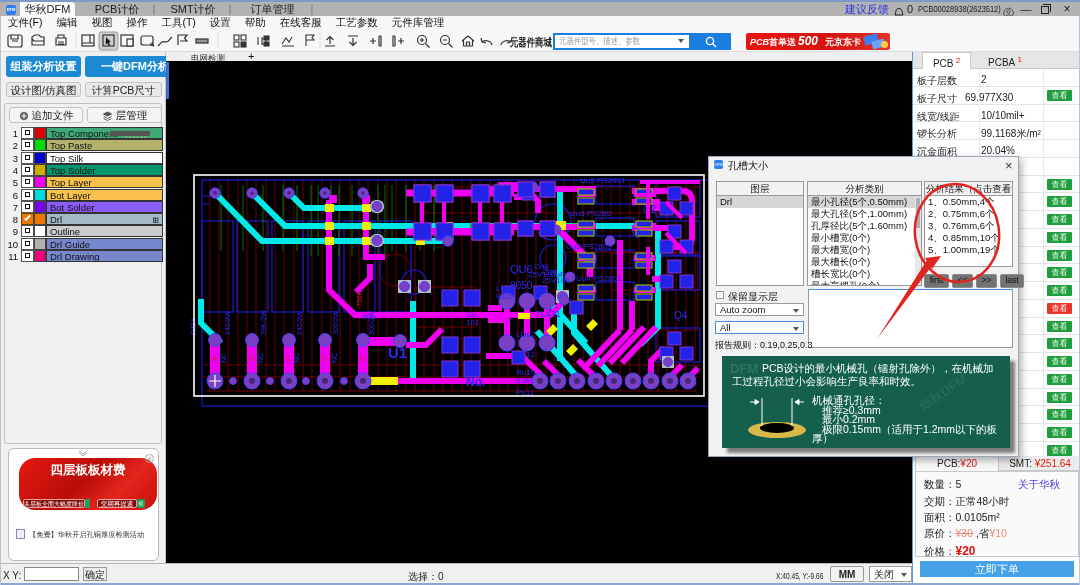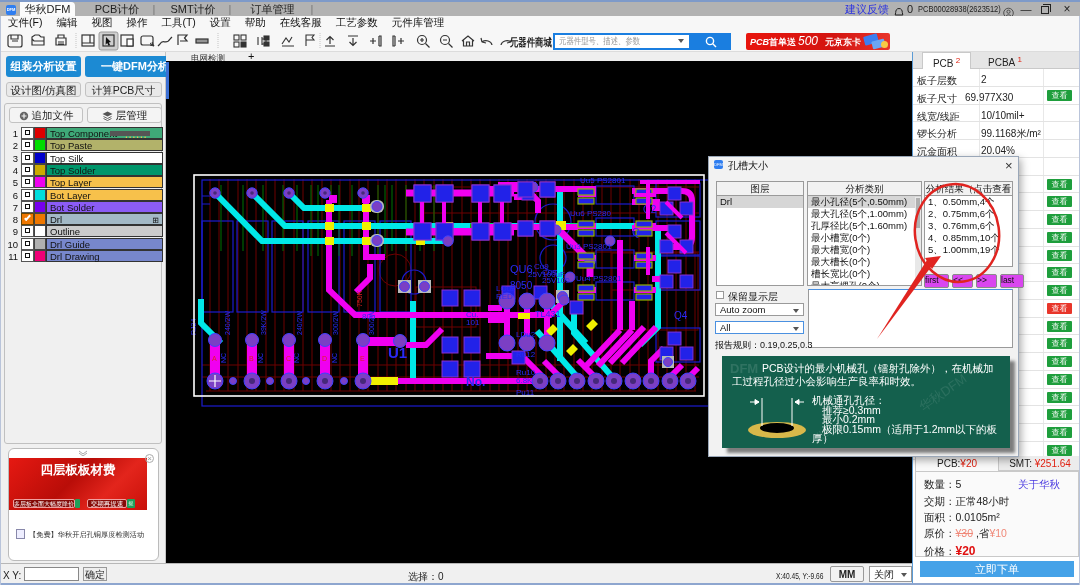--- a/index.html
+++ b/index.html
@@ -28,21 +28,21 @@
 #rightpanel{left:912px;top:52px;width:168px;height:533px;background:#fff;border-left:1px solid #5b9bd5;font-size:10px;color:#222}
 .rrow{position:absolute;left:0;width:168px;border-bottom:1px solid #e3e3e3}
 .see{position:absolute;left:134px;width:25px;height:11px;background:#1e9e3c;color:#fff;font-size:8px;text-align:center;line-height:11px;border-radius:1px}
 
 #statusbar{left:0;top:563px;width:912px;height:22px;background:#f0f0f0;border-top:1px solid #b7b7b7;font-size:10px;color:#222}
 
 #dialog{left:708px;top:156px;width:311px;height:301px;background:#f2f2f2;border:1px solid #9aa7b8;box-shadow:2px 3px 8px rgba(0,0,0,.35);font-size:10px;color:#111}
 .dhead{position:absolute;background:#f2f2f2;border:1px solid #9a9a9a;text-align:center;font-size:9.5px;height:15px;line-height:14px;top:24px}
 .dlist{position:absolute;background:#fff;border:1px solid #9a9a9a;border-top:none;top:39px;font-size:9.5px}
 .ditem{height:12px;line-height:12px;padding-left:3px;white-space:nowrap}
-.navbtn{position:absolute;top:117px;height:14px;background:#d946ef;border:1px solid #8a8a8a;border-radius:2px;font-size:8.5px;line-height:11px}
+.navbtn{position:absolute;top:117px;height:14px;background:#737373;border:1px solid #8a8a8a;border-radius:2px;font-size:8.5px;text-align:center;line-height:11px}
 .combo{position:absolute;left:6px;width:89px;height:13px;background:#fff;border:1px solid #9a9a9a;font-size:9.5px;line-height:12px;padding-left:4px}
 .combo:after{content:"";position:absolute;right:4px;top:5px;border-left:3.5px solid transparent;border-right:3.5px solid transparent;border-top:4px solid #555}
 #greenpanel{position:absolute;left:13px;top:199px;width:288px;height:92px;background:#14604d;color:#fff;box-shadow:5px 5px 3px rgba(30,30,30,.55);font-size:10.5px}
 </style></head>
 <body>
 <div class="abs" style="left:0;top:583px;width:1080px;height:2px;background:#8ea6cf;z-index:99"></div>
 <div class="abs" style="left:0;top:16px;width:1px;height:569px;background:#b9c4da;z-index:99"></div>
 <div class="abs" style="left:1079px;top:16px;width:1px;height:569px;background:#b9c4da;z-index:99"></div>
 
 <div class="abs" id="titlebar">
@@ -144,21 +144,21 @@
   <div class="abs" style="left:510px;top:5px;font-size:11px;font-weight:bold;color:#222;white-space:nowrap;transform:scaleX(.76);transform-origin:0 50%">元器件商城</div>
   <div class="abs" style="left:553px;top:3px;width:138px;height:17px;background:#fff;border:2px solid #1a7ee0;font-size:9px;color:#999;line-height:13px;padding-left:4px;white-space:nowrap"><span style="display:inline-block;transform:scaleX(.82);transform-origin:0 50%">元器件型号、描述、参数</span><span style="position:absolute;right:5px;top:4px;border-left:3.5px solid transparent;border-right:3.5px solid transparent;border-top:4px solid #555"></span></div>
   <div class="abs" style="left:691px;top:3px;width:40px;height:17px;background:#1a7ee0">
       <svg style="position:absolute;left:14px;top:3px" width="12" height="12" viewBox="0 0 12 12">
         <circle cx="5" cy="5" r="3.6" fill="none" stroke="#fff" stroke-width="1.4"></circle>
         <line x1="7.8" y1="7.8" x2="11" y2="11" stroke="#fff" stroke-width="1.4"></line>
       </svg>
     </div>
   <div class="abs" id="adbanner" style="left:746px;top:3px;width:144px;height:17px;background:linear-gradient(90deg,#e8150d,#d31410 60%,#e8342a);border-radius:2px;color:#fff;overflow:hidden">
     <span style="position:absolute;left:4px;top:3px;font-size:9px;font-weight:bold"><i>PCB</i>首单送</span>
-      <span style="position:absolute;left:52px;top:1px;font-size:12px;font-style:italic;font-weight:normal">500</span>
+      <span style="position:absolute;left:52px;top:1px;font-size:12px;font-style:italic;font-weight:bold">500</span>
       <span style="position:absolute;left:79px;top:3px;font-size:9px;font-weight:bold">元京东卡</span>
     <span style="position:absolute;left:118px;top:2px;width:14px;height:9px;background:#3b7ef0;border-radius:1px;transform:rotate(-15deg)"></span>
     <span style="position:absolute;left:126px;top:7px;width:13px;height:8px;background:#6aa5f5;border-radius:1px;transform:rotate(-15deg)"></span>
     <span style="position:absolute;left:135px;top:8px;width:7px;height:7px;background:#f7c944;border-radius:50%"></span>
   </div>
 </div>
 
 <div class="abs" id="leftpanel">
   <div class="bluebtn" style="left:6px;top:4px;width:75px;height:21px;line-height:21px">组装分析设置</div>
   <div class="bluebtn" style="left:85px;top:4px;width:100px;height:21px;line-height:21px">一键DFM分析</div>
@@ -262,21 +262,21 @@
           <span class="lswatch" style="background:#ee0077"></span>
           <span class="lname" style="background:#7787cc">Drl Drawing</span>
         </div>
       </div>
   </div>
 
   <div class="abs" style="left:8px;top:396px;width:151px;height:113px;background:#fff;border:1px solid #bbb;border-radius:6px">
     <svg class="abs" style="left:69px;top:1px" width="10" height="6" viewBox="0 0 10 6">
         <path d="M1,1 L5,4 L9,1 M1,3 L5,6 L9,3" fill="none" stroke="#aaa" stroke-width="1"></path>
       </svg>
-    <div class="abs" id="promo" style="left:0;top:9px;width:138px;height:52px;border-radius:0;background:linear-gradient(135deg,#e61912 0%,#b90d08 45%,#e3251c 70%,#c91009 100%);overflow:hidden;color:#fff">
+    <div class="abs" id="promo" style="left:10px;top:9px;width:138px;height:52px;border-radius:16px;background:linear-gradient(135deg,#e61912 0%,#b90d08 45%,#e3251c 70%,#c91009 100%);overflow:hidden;color:#fff">
       <div style="position:absolute;left:0;top:4px;width:138px;text-align:center;font-size:12.5px;font-weight:bold">四层板板材费</div>
       <div style="position:absolute;left:4px;top:41px;width:62px;height:9px;background:rgba(120,8,6,.85);border:1px solid #f0a0a0;border-radius:2px;font-size:6px;line-height:8px;text-align:center">多层板全面大幅度降价</div>
       <div style="position:absolute;left:66px;top:41px;width:5px;height:9px;background:#1fa05a;border-radius:1px"></div>
       <div style="position:absolute;left:78px;top:41px;width:40px;height:9px;background:rgba(120,8,6,.85);border:1px solid #f0a0a0;border-radius:2px;font-size:6.5px;line-height:8px;text-align:center">交期再提速</div>
       <div style="position:absolute;left:118px;top:41px;width:8px;height:9px;background:#1fa05a;border-radius:1px;font-size:5px;line-height:9px;text-align:center">提</div>
       <div style="position:absolute;left:41px;top:52px;width:56px;height:12px;background:#fff;border-radius:6px;color:#e01510;font-size:8px;font-weight:bold;text-align:center;line-height:12px">立即下单 &gt;</div>
     </div>
     <div class="abs" style="left:136px;top:5px;width:9px;height:9px;border:1px solid #aaa;border-radius:50%;color:#999;font-size:8px;line-height:8px;text-align:center">×</div>
     <div class="abs" style="left:7px;top:80px;width:9px;height:10px;background:#eef;border:1px solid #88a">​</div>
     <div class="abs" style="left:20px;top:81px;font-size:10px;color:#333;white-space:nowrap;transform:scale(.72);transform-origin:0 0;width:200px">【免费】华秋开启孔铜厚度检测活动</div>

